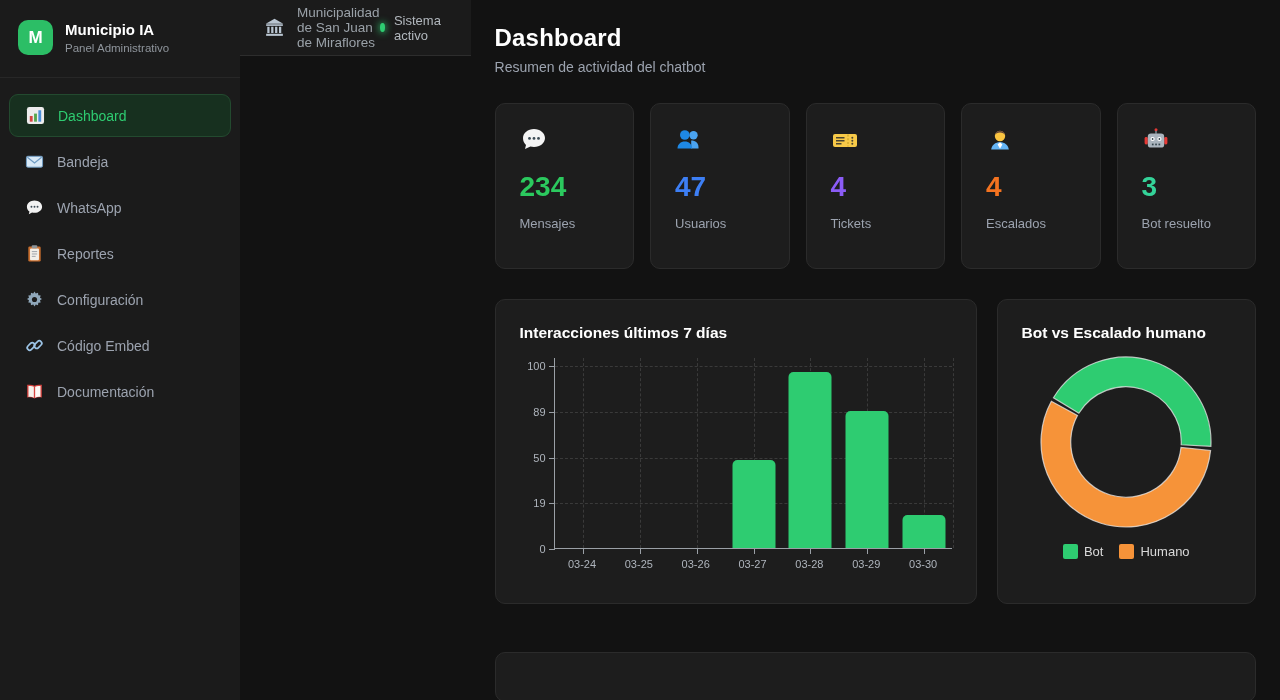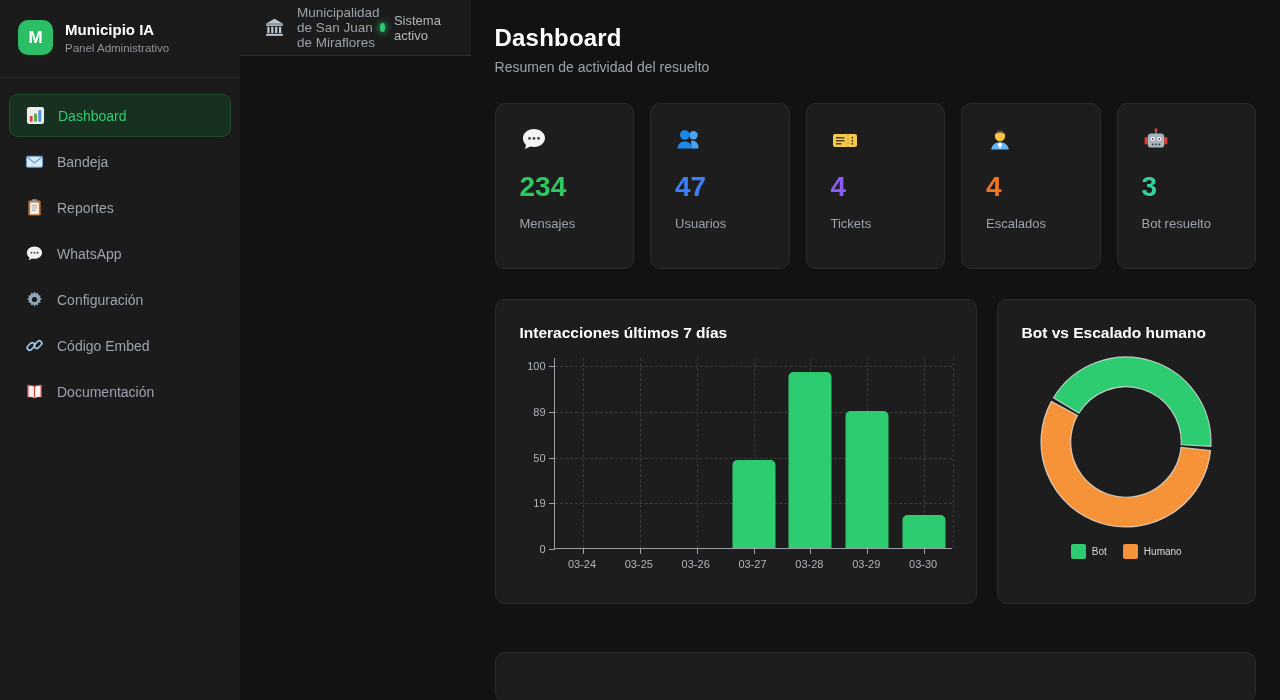--- a/index.html
+++ b/index.html
@@ -62,21 +62,21 @@
     border-radius:5px 5px 0 0; }
   .x-axis { display:flex; margin-left:34px; width:398px; }
   .xtick { flex:1; text-align:center; font-size:11px; color:#aeb4bc; padding-top:9px; }
 
   
   .donut-wrap { display:flex; flex-direction:column; align-items:center; }
   .donut-wrap svg { margin-top:10px; }
   .legend { display:flex; justify-content:center; gap:16px; margin-top:12px; }
   .legend-item { display:flex; align-items:center; gap:6px; cursor:pointer; }
   .legend-box { width:15px; height:15px; border-radius:2px; }
-  .legend-label { color:#d9d9d9; font-size:10px; }
+  .legend-label { color:#d9d9d9; font-size:13px; }
 
   .partial-card { margin-top:48px; height:50px; background:#1d1d1d;
     border:1px solid #2b2b2b; border-radius:10px; }
 </style>
 </head>
 <body>
 
 <div class="app">
 
   <aside class="sidebar">
@@ -105,38 +105,38 @@
           <svg width="19" height="19" viewBox="0 0 20 20">
               <rect x="1.5" y="4.5" width="17" height="11.5" rx="1.5" fill="#d8e9f7" stroke="#6f9cc4" stroke-width="1"></rect>
               <path d="M2.5 5.5 L10 11.5 L17.5 5.5" fill="none" stroke="#6f9cc4" stroke-width="1.3"></path>
             </svg>
         </span>
         <span>Bandeja</span>
       </div>
       <div class="nav-item">
         <span class="ic">
           <svg width="19" height="19" viewBox="0 0 20 20">
+              <path d="M10 2.5c4.4 0 8 2.9 8 6.6 0 3.6-3.6 6.5-8 6.5-.9 0-1.8-.1-2.6-.4L4 17.2l.7-3C3 13 2 11.4 2 9.1c0-3.7 3.6-6.6 8-6.6z" fill="#f2f2f2"></path>
+              <circle cx="6.8" cy="9.2" r="1" fill="#3b4a54"></circle>
+              <circle cx="10" cy="9.2" r="1" fill="#3b4a54"></circle>
+              <circle cx="13.2" cy="9.2" r="1" fill="#3b4a54"></circle>
+            </svg>
+        </span>
+        <span>WhatsApp</span>
+      </div>
+      <div class="nav-item">
+        <span class="ic">
+          <svg width="19" height="19" viewBox="0 0 20 20">
               <rect x="3.5" y="2.5" width="13" height="16" rx="1.5" fill="#c96f2f"></rect>
               <rect x="5.3" y="4.8" width="9.4" height="12.2" rx="1" fill="#f2efe9"></rect>
               <rect x="7" y="1.2" width="6" height="3.2" rx="1.2" fill="#8d9499"></rect>
               <path d="M7.2 8h5.6 M7.2 10.5h5.6 M7.2 13h4" stroke="#9aa0a6" stroke-width="1"></path>
             </svg>
         </span>
         <span>Reportes</span>
-      </div>
-      <div class="nav-item">
-        <span class="ic">
-          <svg width="19" height="19" viewBox="0 0 20 20">
-              <path d="M10 2.5c4.4 0 8 2.9 8 6.6 0 3.6-3.6 6.5-8 6.5-.9 0-1.8-.1-2.6-.4L4 17.2l.7-3C3 13 2 11.4 2 9.1c0-3.7 3.6-6.6 8-6.6z" fill="#f2f2f2"></path>
-              <circle cx="6.8" cy="9.2" r="1" fill="#3b4a54"></circle>
-              <circle cx="10" cy="9.2" r="1" fill="#3b4a54"></circle>
-              <circle cx="13.2" cy="9.2" r="1" fill="#3b4a54"></circle>
-            </svg>
-        </span>
-        <span>WhatsApp</span>
       </div>
       <div class="nav-item">
         <span class="ic">
           <svg width="19" height="19" viewBox="0 0 20 20">
               <path fill="#8fa7ba" d="M10 1.6l1.3 2.1 2.4-.7.3 2.5 2.5.3-.7 2.4 2.1 1.3-2.1 1.3.7 2.4-2.5.3-.3 2.5-2.4-.7-1.3 2.1-1.3-2.1-2.4.7-.3-2.5-2.5-.3.7-2.4-2.1-1.3 2.1-1.3-.7-2.4 2.5-.3.3-2.5 2.4.7z"></path>
               <circle cx="10" cy="10" r="2.7" fill="#1b1b1b"></circle>
             </svg>
         </span>
         <span>Configuración</span>
       </div>
@@ -180,21 +180,21 @@
         <span>Municipalidad de San Juan de Miraflores</span>
       </div>
       <div class="topbar-right">
         <span class="status-dot"></span>
         <span>Sistema activo</span>
       </div>
     </header>
 
     <div class="content">
       <div class="page-title">Dashboard</div>
-      <div class="page-sub">Resumen de actividad del resuelto</div>
+      <div class="page-sub">Resumen de actividad del chatbot</div>
 
       <div class="stats">
         <div class="stat-card">
           <span style="display:inline-flex">
             <svg width="28" height="28" viewBox="0 0 28 28">
                 <path d="M14 3c6.1 0 11 4 11 9 0 5-4.9 9-11 9-1.3 0-2.5-.2-3.6-.5L5 23l1-4.1C4.2 17.3 3 15.3 3 12c0-5 4.9-9 11-9z" fill="#f4f4f4"></path>
                 <circle cx="9.5" cy="12.4" r="1.4" fill="#3b4a54"></circle>
                 <circle cx="14" cy="12.4" r="1.4" fill="#3b4a54"></circle>
                 <circle cx="18.5" cy="12.4" r="1.4" fill="#3b4a54"></circle>
               </svg>

